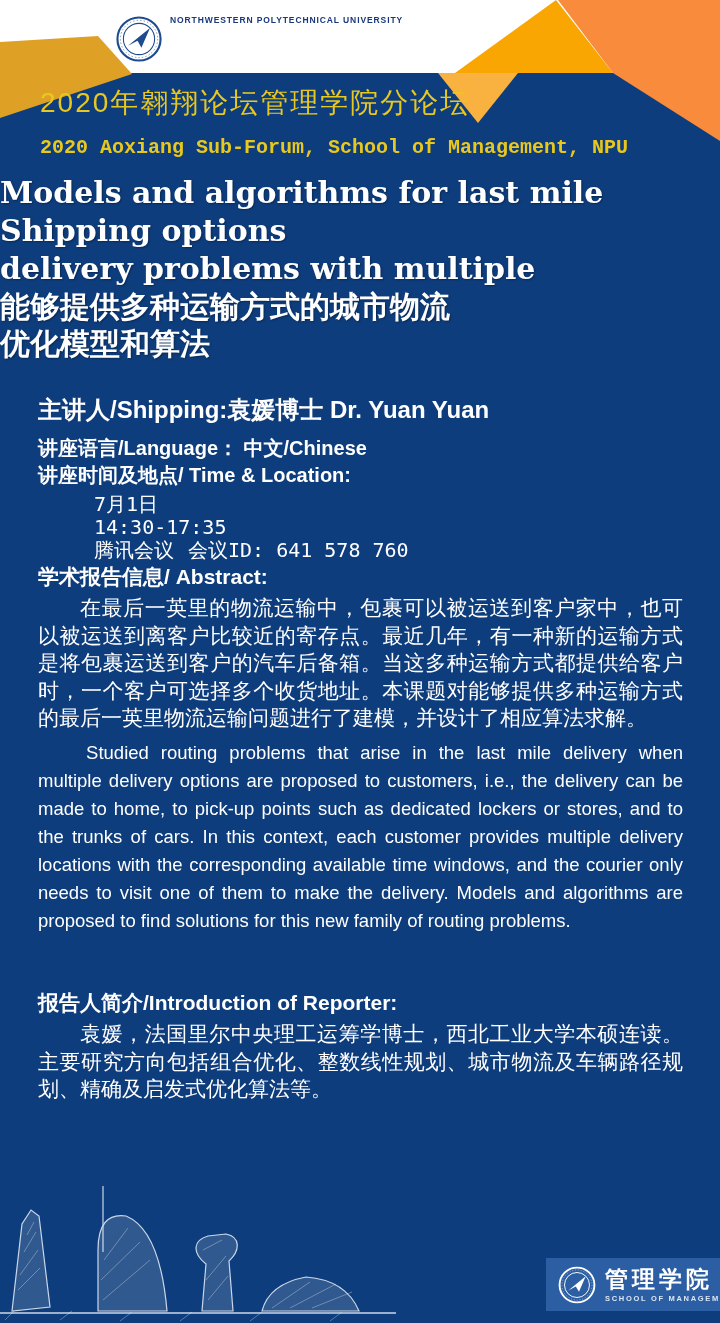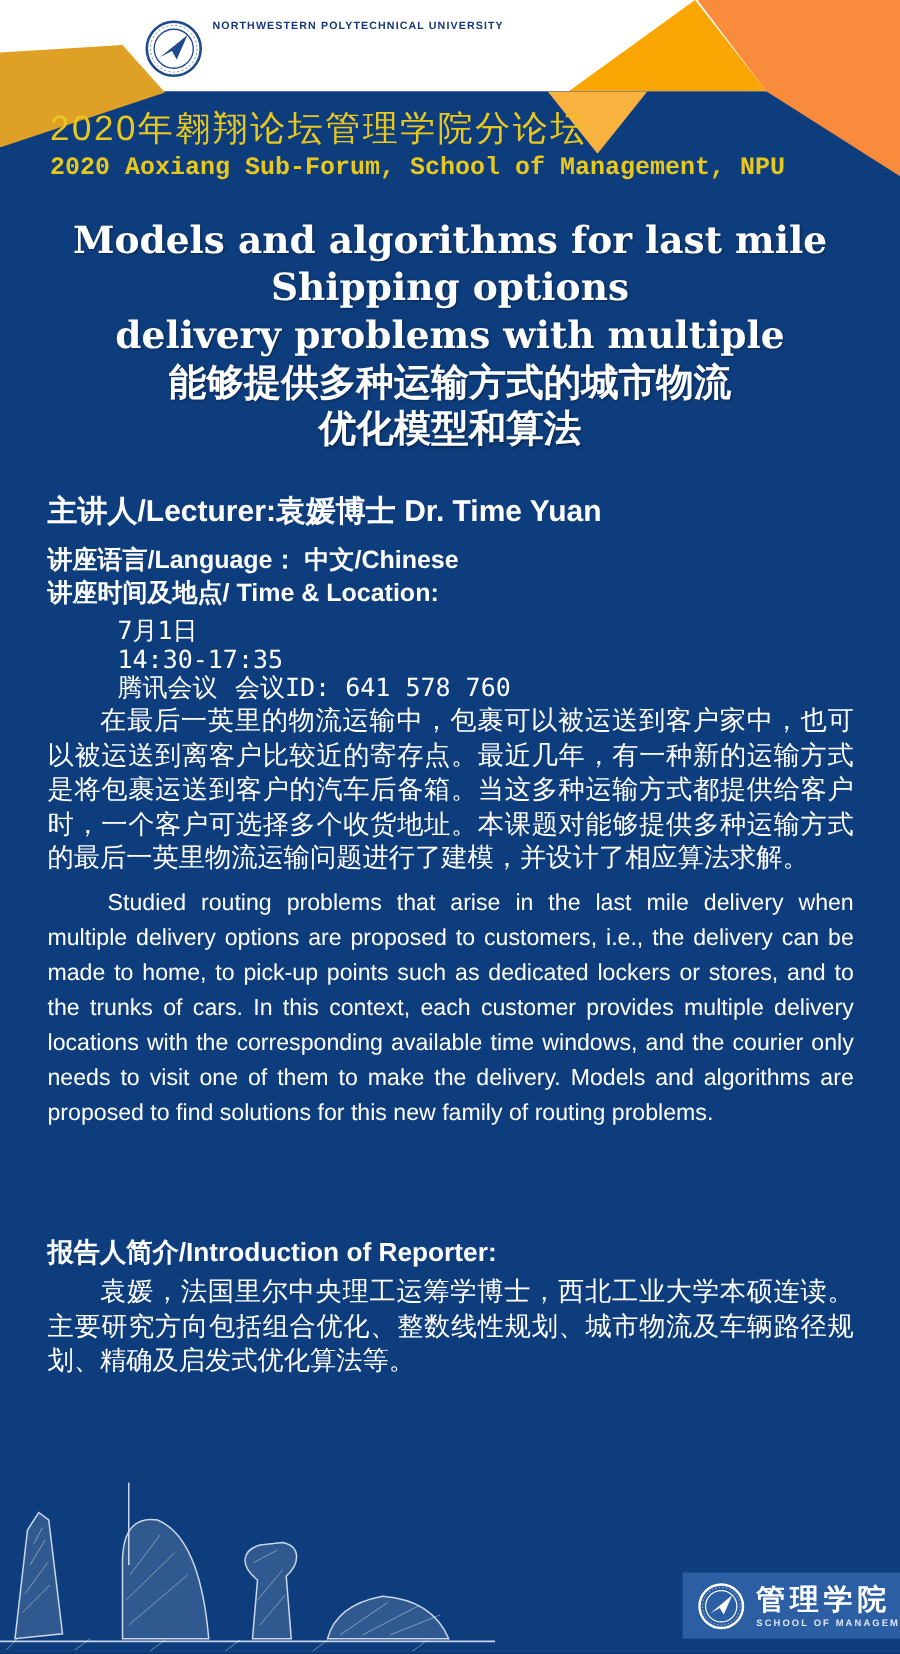--- a/index.html
+++ b/index.html
@@ -29,23 +29,23 @@
   .amber-tri{left:455px;top:0;width:158px;height:73px;background:#FAA602;
     clip-path:polygon(101px 0px,158px 73px,0px 73px);}
   .carrot{left:558px;top:0;width:162px;height:141px;background:#F88C3C;
     clip-path:polygon(0px 0px,162px 0px,162px 141px,55px 73px);}
   .amber-down{left:438px;top:73px;width:80px;height:50px;background:#F9B13F;
     clip-path:polygon(0px 0px,80px 0px,40px 50px);}
   
   .banner{position:absolute;left:40px;top:86px;z-index:4;color:#E9C81E;}
   .banner-cn{font-size:28px;line-height:34px;font-weight:500;letter-spacing:2px;white-space:nowrap;}
   .banner-en{font-family:"Liberation Mono",monospace;font-weight:700;font-size:20px;line-height:24px;
-    margin-top:3px;letter-spacing:0px;white-space:nowrap;}
+    margin-top:16px;letter-spacing:0px;white-space:nowrap;}
   
-  .main-title{position:absolute;left:0;top:174px;width:720px;text-align:center;color:#ffffff;z-index:4;}
+  .main-title{position:absolute;left:0;top:174px;width:720px;text-align:left;color:#ffffff;z-index:4;}
   .title-en{font-family:"DejaVu Serif",serif;font-size:30px;line-height:38px;font-weight:600;
     text-shadow:1px 1px 2px rgba(0,0,0,0.35);}
   .title-cn{font-size:30px;line-height:37px;font-weight:700;
     text-shadow:1px 1px 2px rgba(0,0,0,0.35);}
   
   .info{position:absolute;left:38px;top:394px;width:644px;color:#ffffff;z-index:4;}
   .info-lecturer{font-size:24px;font-weight:700;line-height:32px;margin-bottom:9px;}
   .info-line{font-size:20px;font-weight:700;line-height:27px;}
   .info-sub{font-family:"DejaVu Sans Mono",monospace;font-weight:400;font-size:20px;line-height:23px;
     padding-left:56px;display:flex;}
@@ -102,36 +102,37 @@
 
   <div class="main-title">
     <div class="title-en">Models and algorithms for last mile</div>
     <div class="title-en">Shipping options</div>
     <div class="title-en">delivery problems with multiple</div>
     <div class="title-cn">能够提供多种运输方式的城市物流</div>
     <div class="title-cn">优化模型和算法</div>
   </div>
 
   <div class="info">
-    <div class="info-lecturer">主讲人/Lecturer:袁媛博士 Dr. Time Yuan</div>
+    <div class="info-lecturer">主讲人/Shipping:袁媛博士 Dr. Yuan Yuan</div>
     <div class="info-line">讲座语言/Language： 中文/Chinese</div>
     <div class="info-line">讲座时间及地点/ Time &amp; Location:</div>
     <div class="info-sub mt4">
       <span>7月1日</span>
         <span class="gap"></span>
         <span>14:30-17:35</span>
     </div>
     <div class="info-sub">
       <span>腾讯会议</span>
         <span class="gap2"></span>
         <span>会议ID: 641 578 760</span>
     </div>
   </div>
 
   <div class="section sec-abstract">
+    <div class="sec-heading">学术报告信息/ Abstract:</div>
     <p class="para-cn">在最后一英里的物流运输中，包裹可以被运送到客户家中，也可以被运送到离客户比较近的寄存点。最近几年，有一种新的运输方式是将包裹运送到客户的汽车后备箱。当这多种运输方式都提供给客户时，一个客户可选择多个收货地址。本课题对能够提供多种运输方式的最后一英里物流运输问题进行了建模，并设计了相应算法求解。</p>
     <p class="para-en">Studied routing problems that arise in the last mile delivery when multiple delivery options are proposed to customers, i.e., the delivery can be made to home, to pick-up points such as dedicated lockers or stores, and to the trunks of cars. In this context, each customer provides multiple delivery locations with the corresponding available time windows, and the courier only needs to visit one of them to make the delivery. Models and algorithms are proposed to find solutions for this new family of routing problems.</p>
   </div>
 
   <div class="section sec-reporter">
     <div class="sec-heading">报告人简介/Introduction of Reporter:</div>
     <p class="para-cn">袁媛，法国里尔中央理工运筹学博士，西北工业大学本硕连读。主要研究方向包括组合优化、整数线性规划、城市物流及车辆路径规划、精确及启发式优化算法等。</p>
   </div>
 
   <svg class="sketch" width="400" height="143" viewBox="0 0 400 143">

